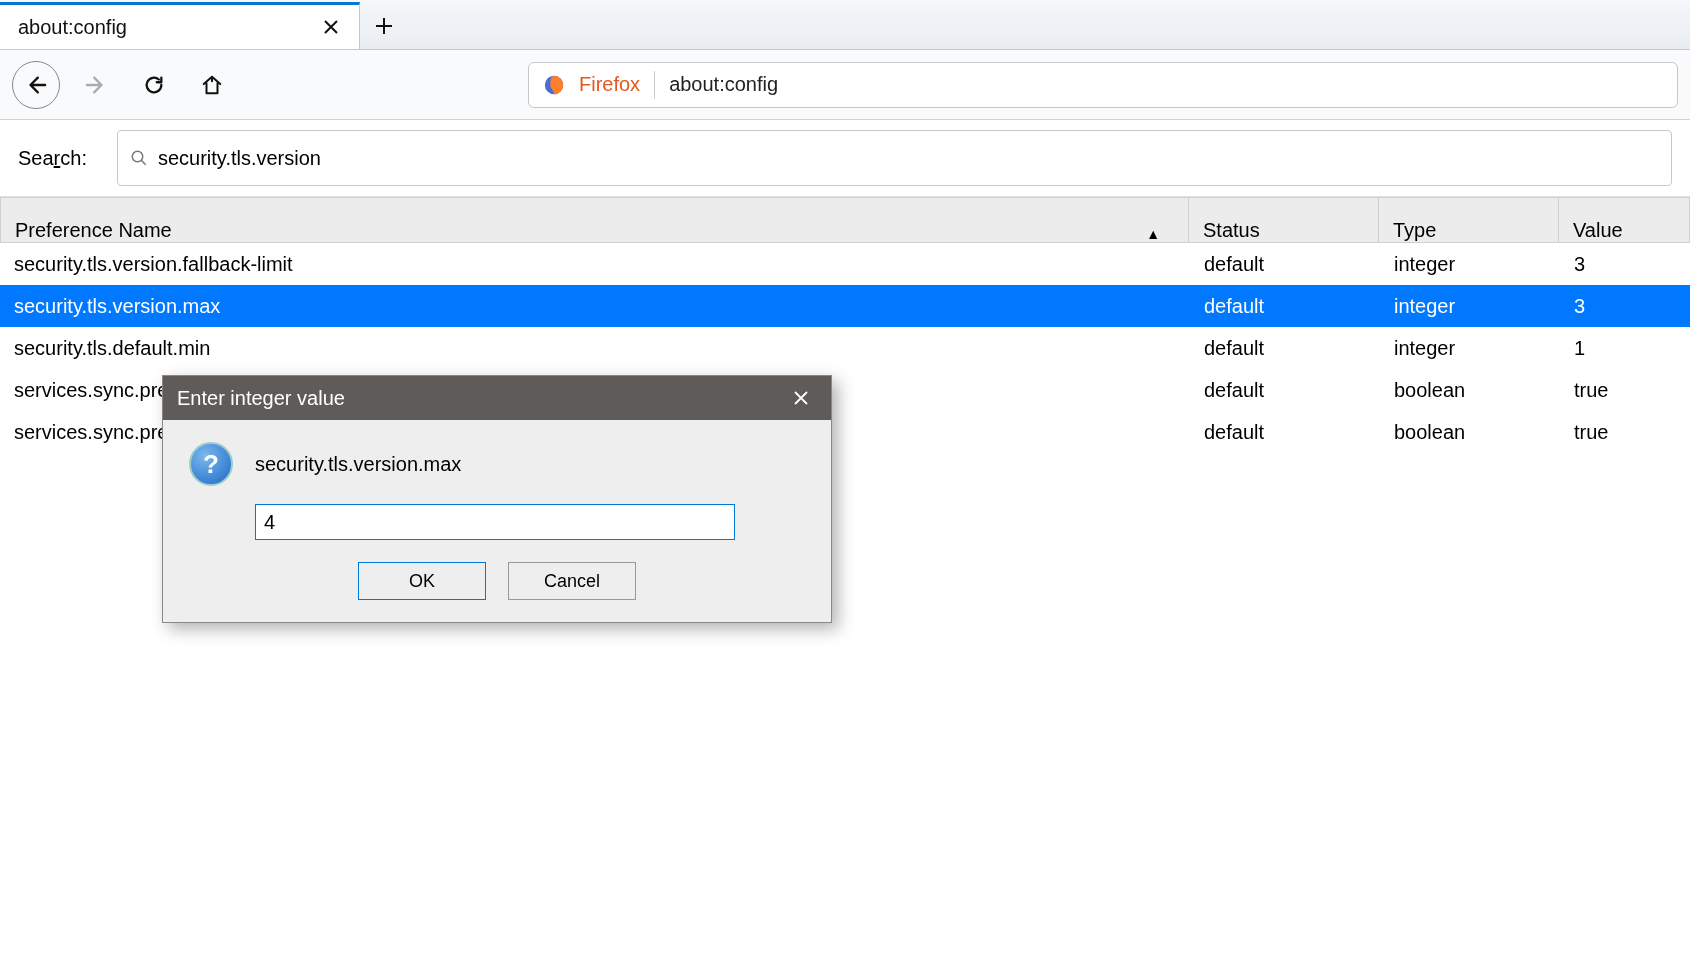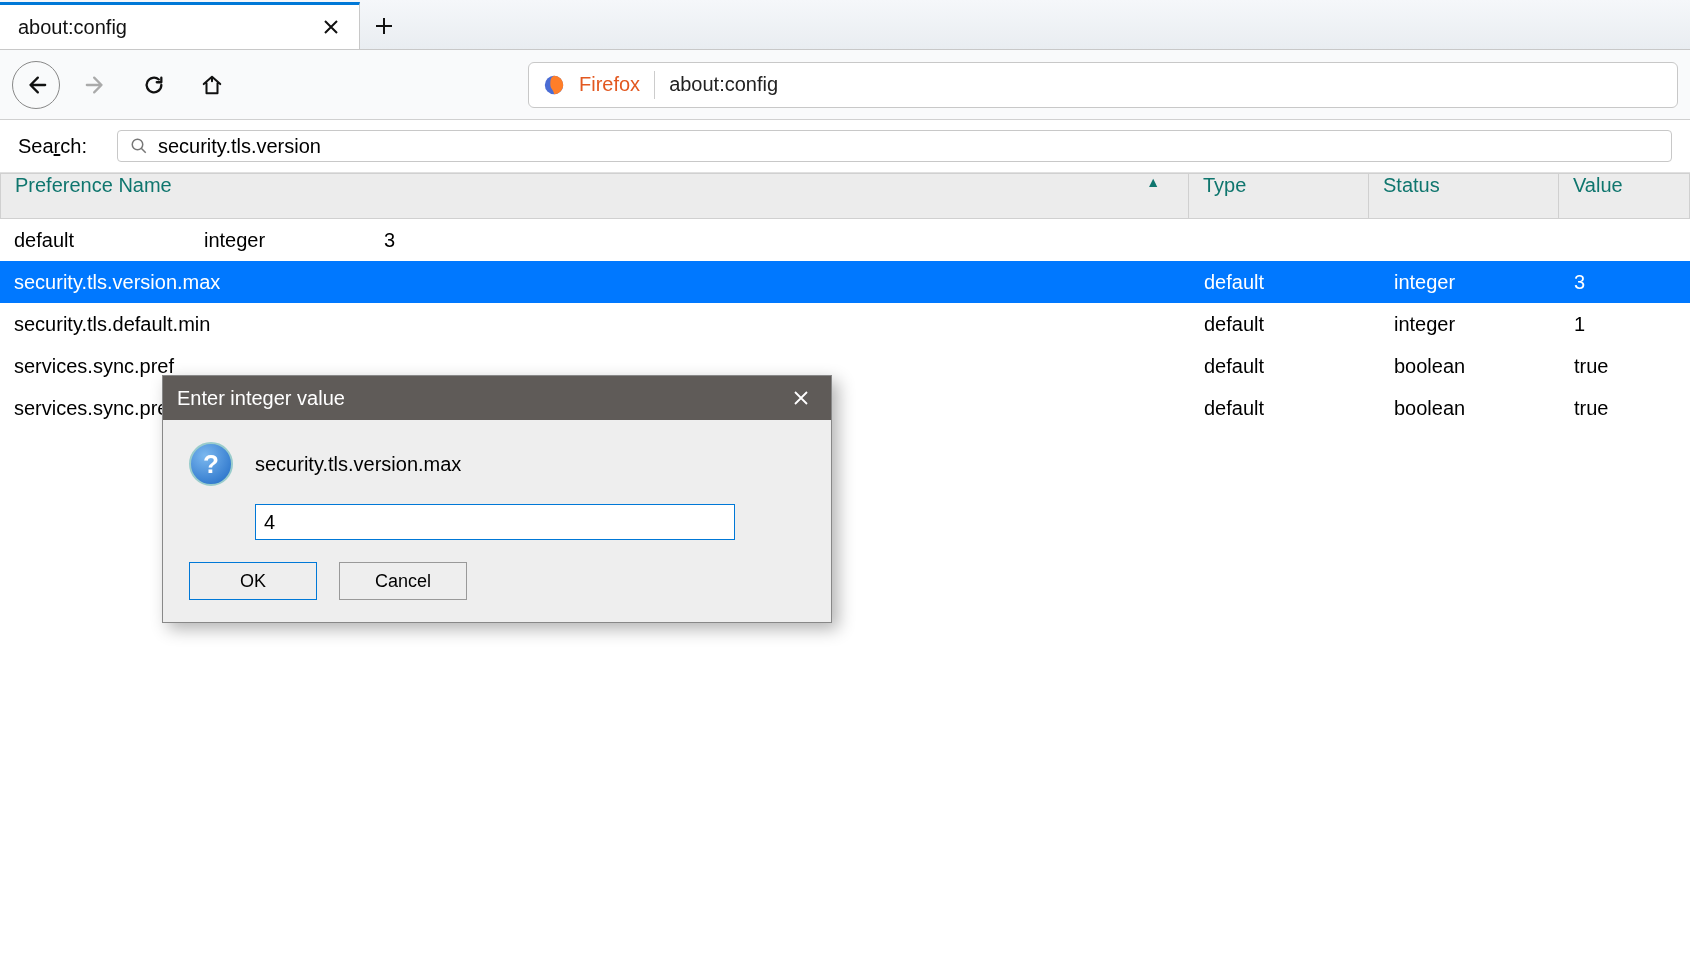--- a/index.html
+++ b/index.html
@@ -20,27 +20,27 @@
     .urlbar { flex: 1; height: 46px; margin-left: 280px; display: flex; align-items: center; border: 1px solid #c8c8c8; border-radius: 6px; background: #fff; padding: 0 14px; gap: 14px; }
     .ff-logo { width:22px; height:22px; }
     .ff-text { color: #e25820; font-size: 20px; }
     .url-sep { width:1px; height:28px; background:#ccc; }
     .url-text { color:#222; font-size: 20px; }
 
     
     .searchrow { display:flex; align-items:center; padding: 10px 18px; gap: 30px; border-bottom:1px solid #e0e0e0;}
     .search-label { font-size: 20px; }
     .search-label .accel { text-decoration: underline; }
-    .searchbox { flex:1; height:32px; border:1px solid #c8c8c8; border-radius:4px; display:flex; align-items:center; padding:0 12px; gap:10px; }
+    .searchbox { flex:1; height:56px; border:1px solid #c8c8c8; border-radius:4px; display:flex; align-items:center; padding:0 12px; gap:10px; }
     .searchbox input { border:none; outline:none; font-size:20px; flex:1; background:transparent; }
 
     
     .table { width: 100%; }
     .thead { display:flex; background:#ececec; border:1px solid #d0d0d0; height:46px; align-items:center; }
-    .th { padding:0 14px; font-size:20px; color:#0f766e; display:flex; align-items:flex-start; border-right:1px solid #d0d0d0; height:100%; }
+    .th { padding:0 14px; font-size:20px; color:#000000; display:flex; align-items:flex-end; border-right:1px solid #d0d0d0; height:100%; }
     .th.name { flex:1; }
     .th.status { width:190px; }
     .th.type { width:180px; }
     .th.value { width:130px; border-right:none;}
     .sort-arrow{ margin-left:auto; margin-right: 14px; font-size:14px; }
     .tr { display:flex; height:42px; align-items:center; font-size:20px; }
     .td { padding:0 14px; }
     .td.name{ flex:1; }
     .td.status{ width:190px; }
     .td.type{ width:180px; }
@@ -49,21 +49,21 @@
 
     
     .dialog { position:absolute; left:162px; top:375px; width:670px; background:#eee; border:1px solid #888; box-shadow: 6px 6px 16px rgba(0,0,0,0.3); }
     .dlg-title { height:44px; background:#5f5b58; color:#fff; display:flex; align-items:center; padding:0 14px; font-size:20px;}
     .dlg-close { margin-left:auto; width:32px; height:32px; display:flex; align-items:center; justify-content:center; cursor:pointer; color:#fff;}
     .dlg-body { padding: 22px 26px; }
     .dlg-row1 { display:flex; align-items:center; gap:22px; margin-bottom:18px;}
     .q-icon { width:44px; height:44px; border-radius:50%; background: radial-gradient(circle at 35% 30%, #7bb8ef, #1d68c4); display:flex; align-items:center; justify-content:center; color:#fff; font-weight:bold; font-size:26px; border:2px solid #9cc;}
     .dlg-pref { font-size:20px; }
     .dlg-input { margin-left:66px; width:480px; height:36px; border:1px solid #0078d7; padding:0 8px; font-size:20px; outline:none;}
-    .dlg-btns { display:flex; justify-content:flex-start; gap:22px; margin-top:22px;}
+    .dlg-btns { display:flex; justify-content:center; gap:22px; margin-top:22px;}
     .dlg-btn { width:128px; height:38px; border:1px solid #999; background:#eee; font-size:18px; cursor:pointer;}
     .dlg-btn.ok { border:1px solid #0078d7; }
 
     svg { display:block; }
   </style>
 </head>
 <body>
 
 <div class="tabbar">
   <div class="tab">
@@ -127,32 +127,33 @@
     <input type="text" value="security.tls.version" style="">
   </div>
 </div>
 
 <div class="table">
   <div class="thead">
     <div class="th name">
       <span>Preference Name</span>
       <span class="sort-arrow">▲</span>
     </div>
+    <div class="th status">
+        <span>Status</span>
+      </div>
     <div class="th type">
         <span>Type</span>
       </div>
-    <div class="th status">
-        <span>Status</span>
-      </div>
     <div class="th value">
         <span>Value</span>
       </div>
   </div>
   <div id="tbody">
       <div class="tr">
+        <div class="td name">security.tls.version.fallback-limit</div>
         <div class="td status">default</div>
         <div class="td type">integer</div>
         <div class="td value">3</div>
       </div>
       <div class="tr selected">
         <div class="td name">security.tls.version.max</div>
         <div class="td status">default</div>
         <div class="td type">integer</div>
         <div class="td value">3</div>
       </div>

